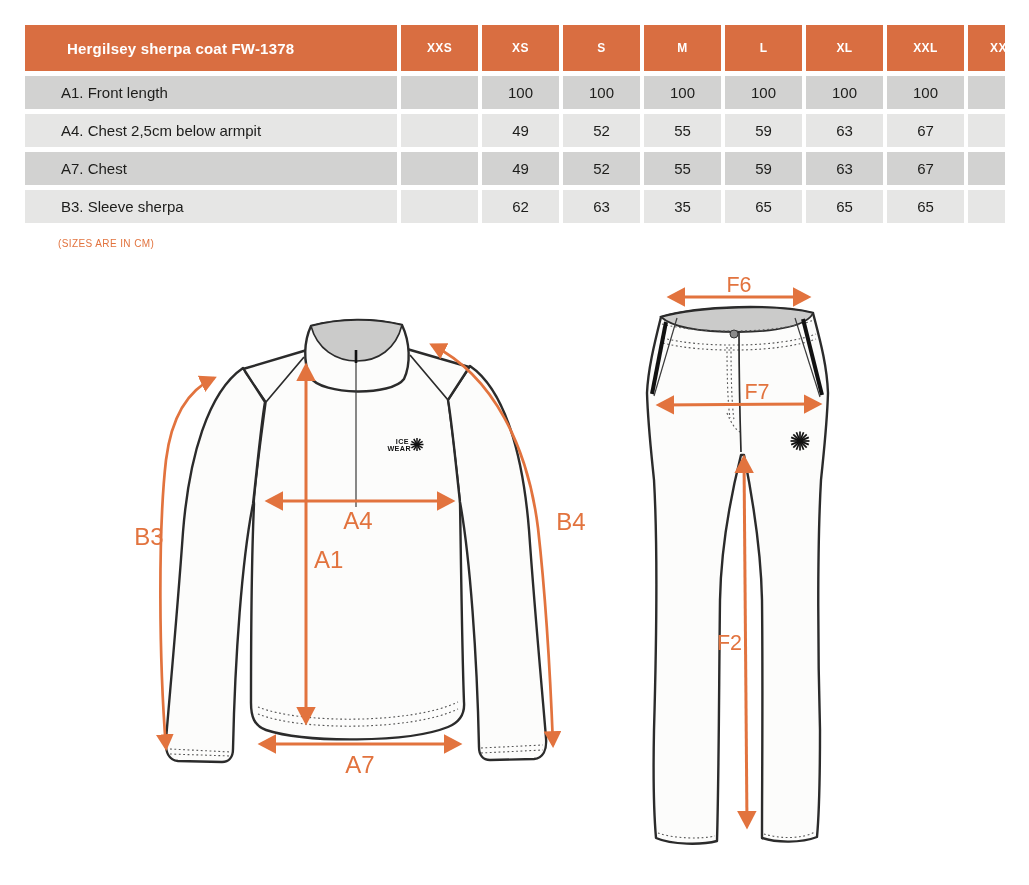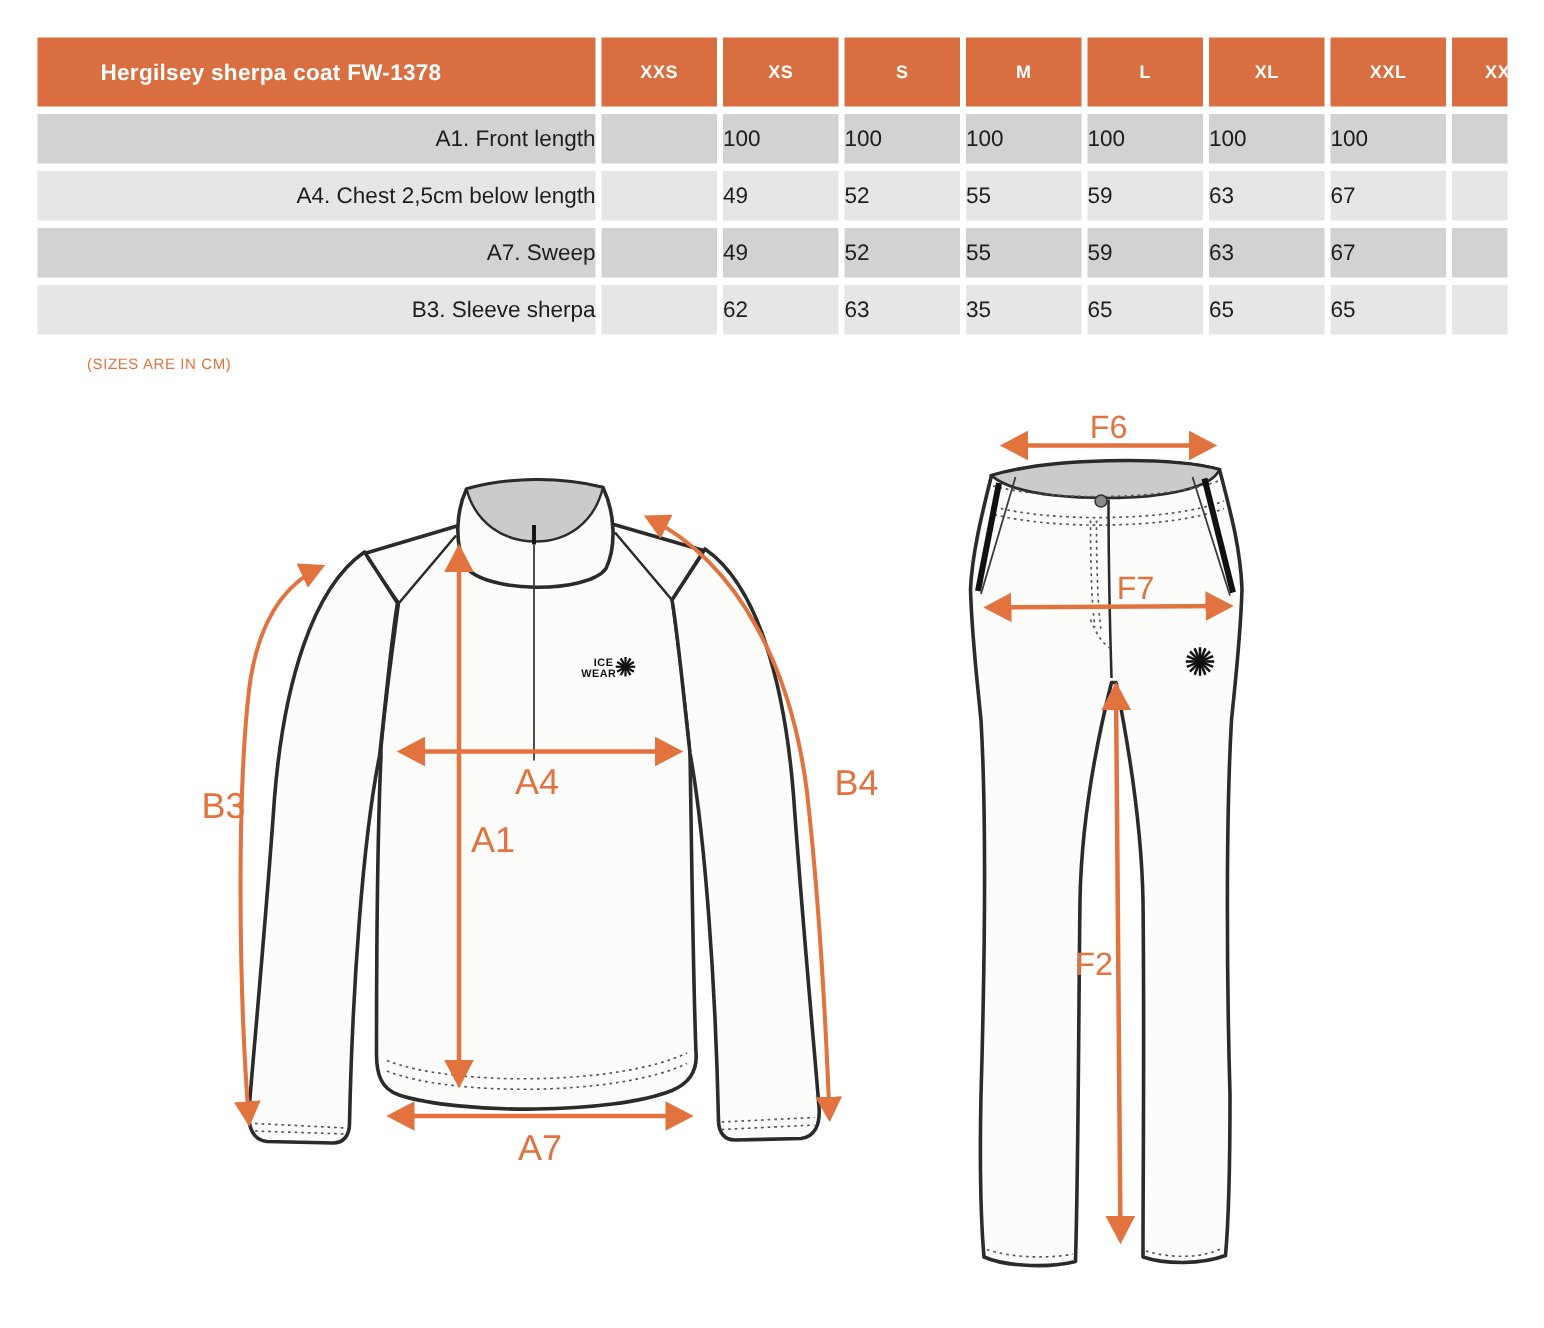--- a/index.html
+++ b/index.html
@@ -9,22 +9,22 @@
   html,body{margin:0;padding:0;background:#fff;}
   body{width:1029px;height:885px;position:relative;font-family:"Liberation Sans",sans-serif;}
   .canvas{position:absolute;left:0;top:0;width:1005px;height:885px;background:#fff;overflow:hidden;}
 
   table.size-table{position:absolute;left:21px;top:20px;width:986px;
     border-collapse:separate;border-spacing:4px 5px;table-layout:fixed;}
   .size-table th{background:var(--header);color:#fff;font-weight:bold;height:46px;
     text-align:center;font-size:12px;letter-spacing:.4px;padding:0;}
   .size-table th.product{width:330px;text-align:left;padding-left:42px;font-size:15px;letter-spacing:.2px;}
   .size-table th.size{width:77px;}
-  .size-table td{height:33px;font-size:15px;color:var(--ink);padding:0;}
-  .size-table td.label{text-align:right;padding-left:36px;}
+  .size-table td{height:33px;text-align:center;font-size:15px;color:var(--ink);padding:0;}
+  .size-table td.label{text-align:left;padding-left:36px;}
   .size-table tr.odd td{background:var(--rowdark);}
   .size-table tr.even td{background:var(--rowlight);}
 
   .note{position:absolute;left:58px;top:238px;color:var(--accent);
     font-size:10px;font-weight:500;letter-spacing:.4px;}
 
   svg.diagram{position:absolute;left:0;top:0;}
   .outline{fill:#FCFCFB;stroke:var(--line);stroke-width:2.4;stroke-linejoin:round;}
   .seam{fill:none;stroke:var(--line);stroke-width:1.7;}
   .thin{fill:none;stroke:#3a3a3a;stroke-width:1.2;}
@@ -61,32 +61,32 @@
         <td></td>
         <td>100</td>
         <td>100</td>
         <td>100</td>
         <td>100</td>
         <td>100</td>
         <td>100</td>
         <td></td>
       </tr>
       <tr class="even">
-        <td class="label">A4. Chest 2,5cm below length</td>
+        <td class="label">A4. Chest 2,5cm below armpit</td>
         <td></td>
         <td>49</td>
         <td>52</td>
         <td>55</td>
         <td>59</td>
         <td>63</td>
         <td>67</td>
         <td></td>
       </tr>
       <tr class="odd">
-        <td class="label">A7. Sweep</td>
+        <td class="label">A7. Chest</td>
         <td></td>
         <td>49</td>
         <td>52</td>
         <td>55</td>
         <td>59</td>
         <td>63</td>
         <td>67</td>
         <td></td>
       </tr>
       <tr class="even">

